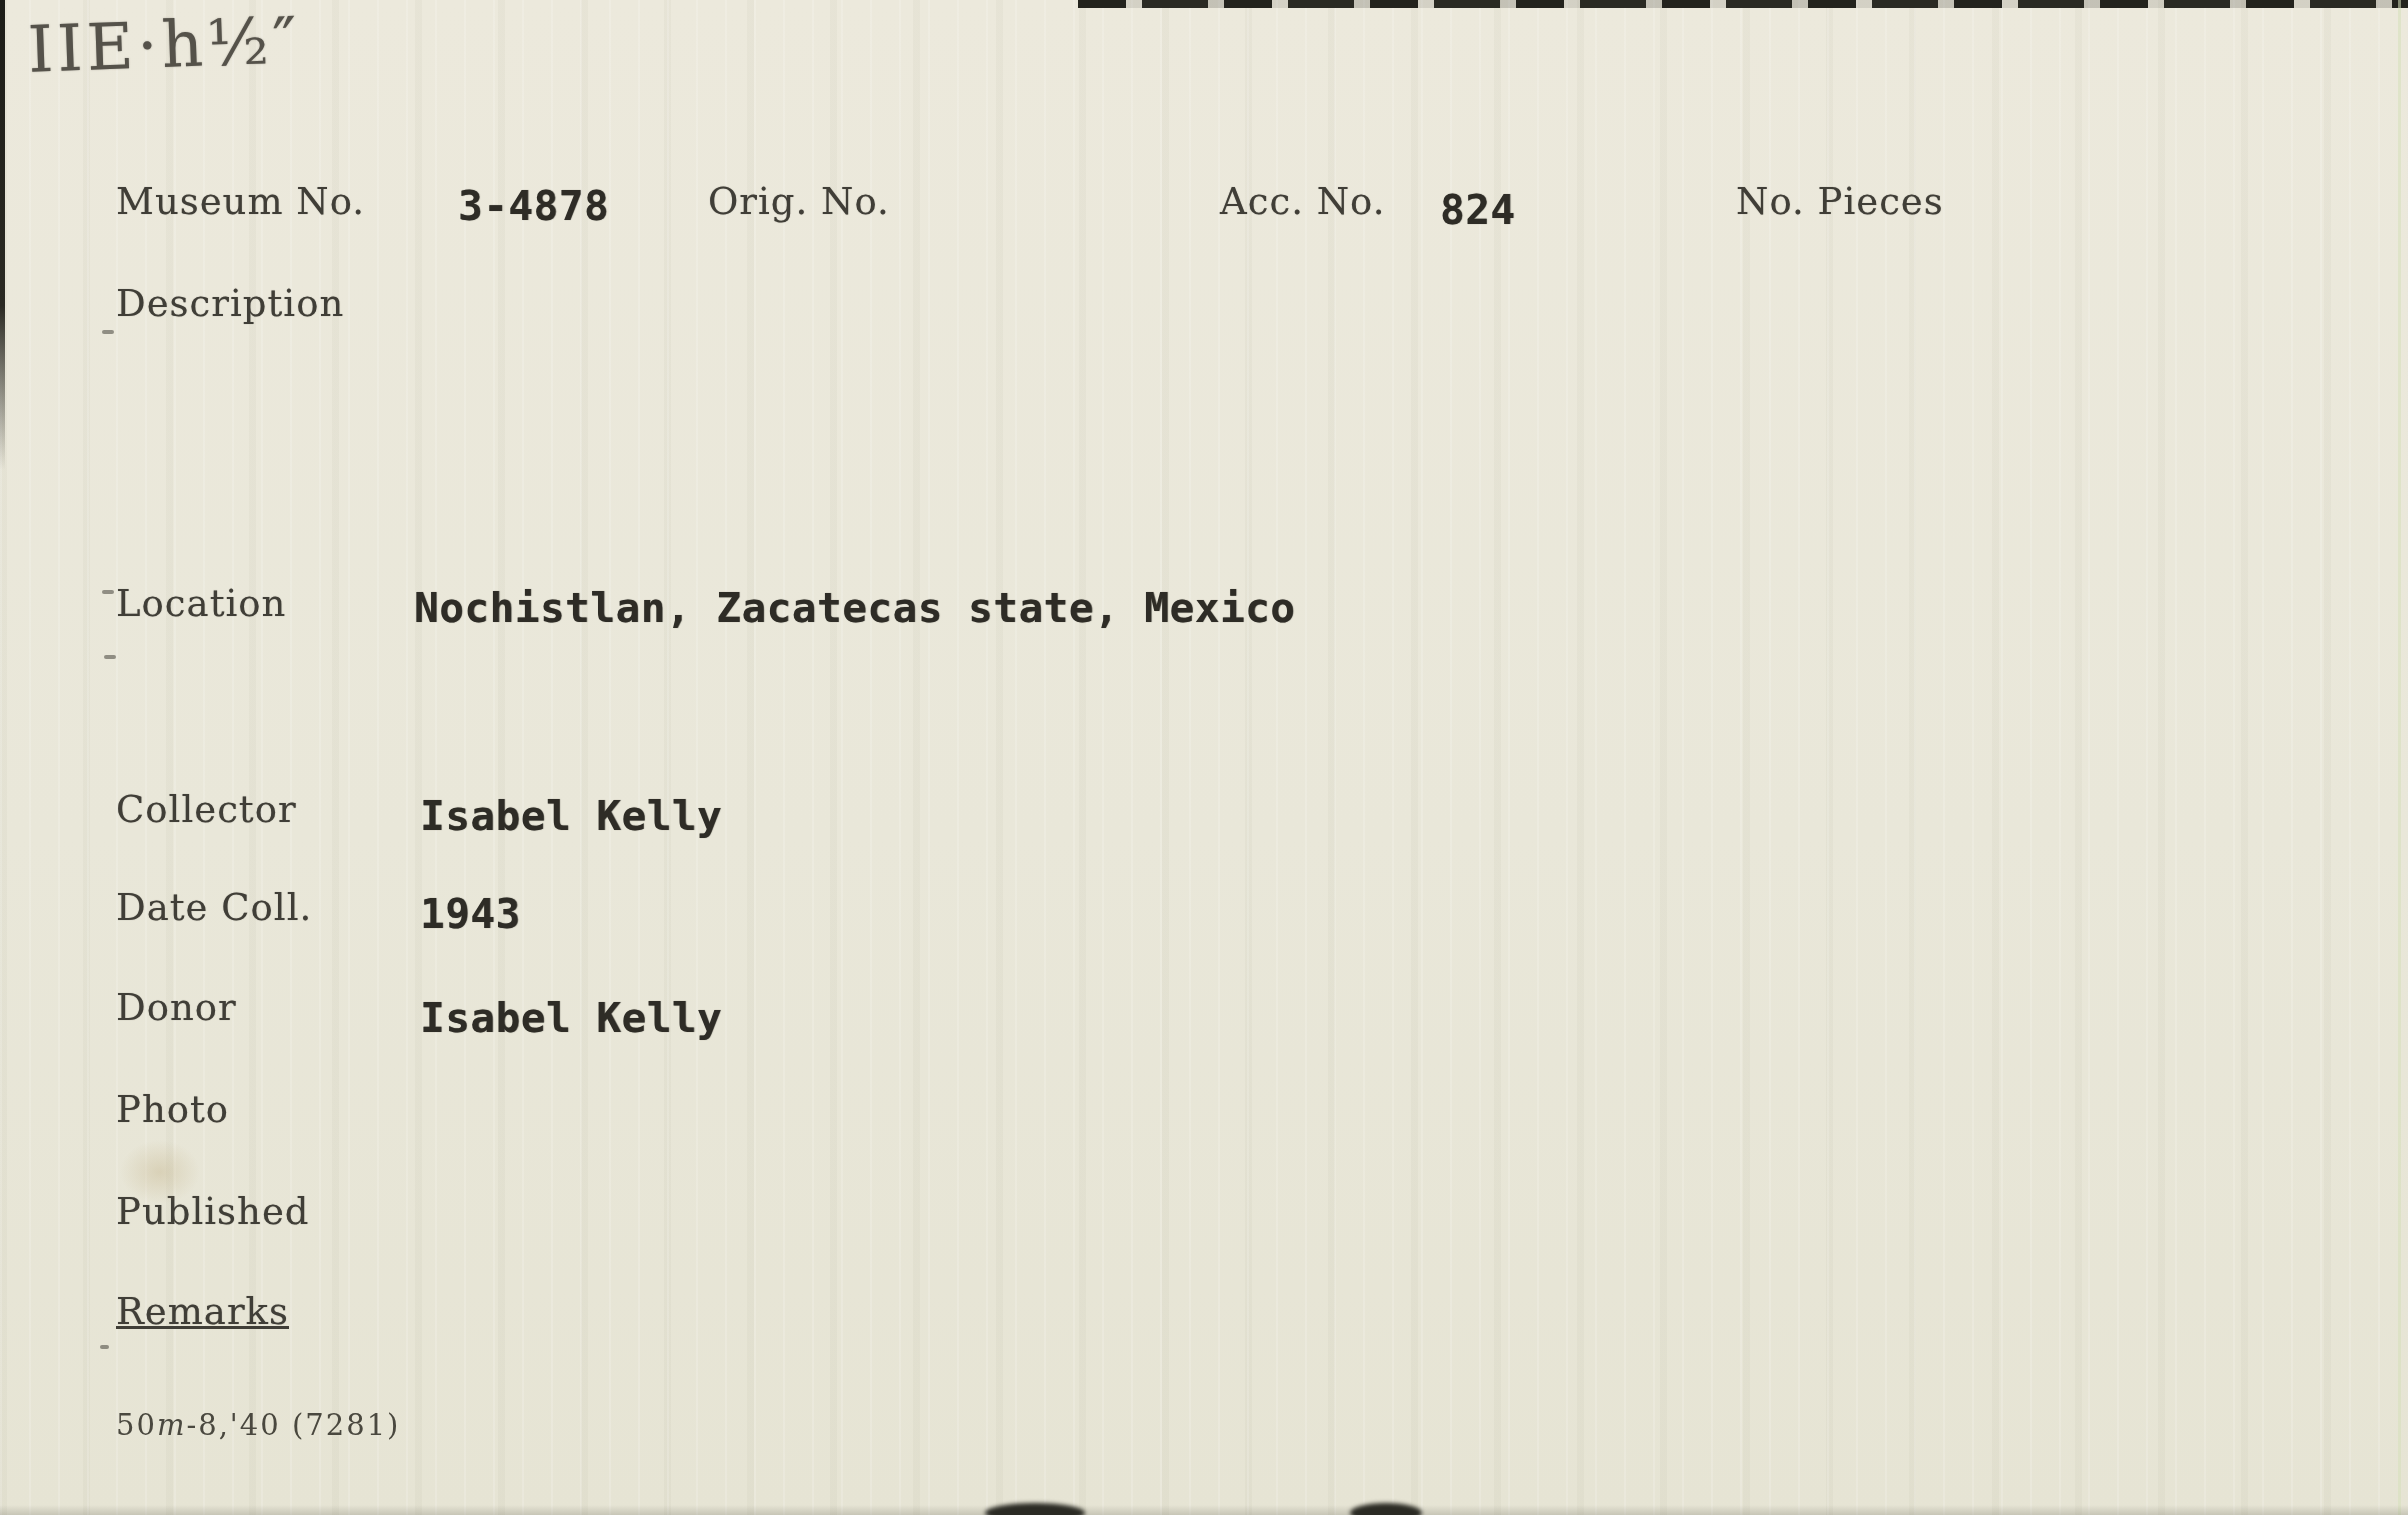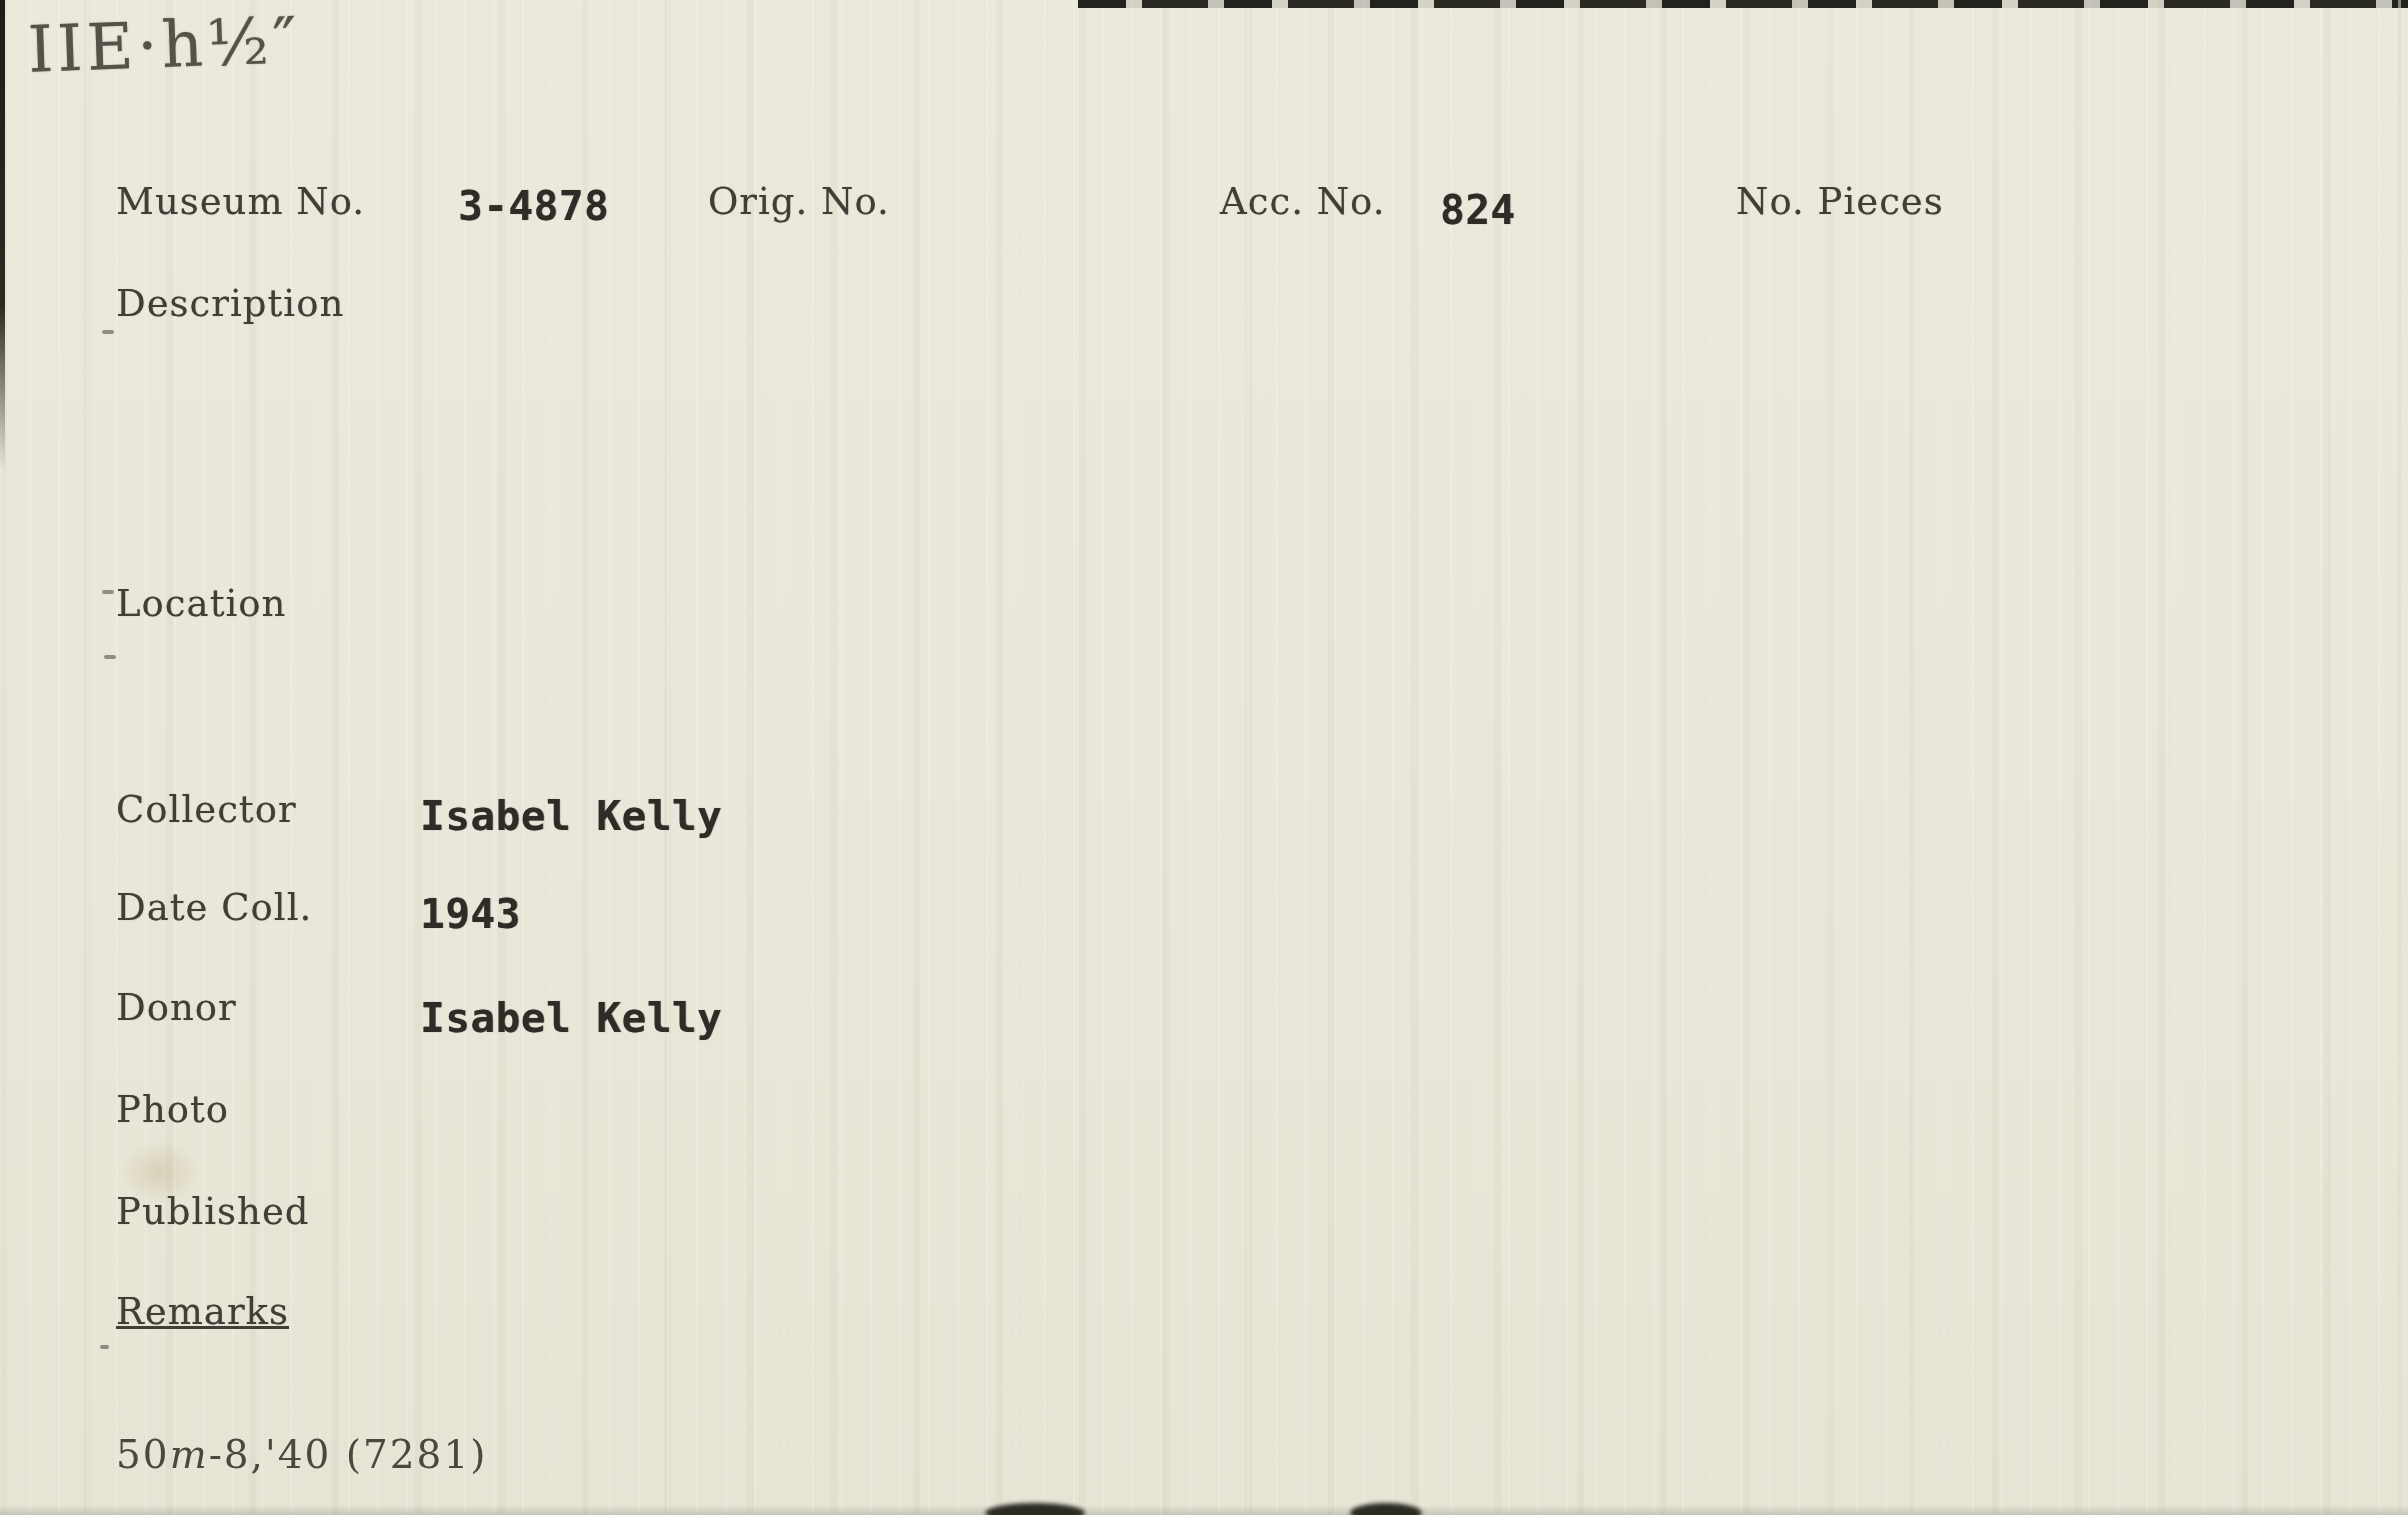--- a/index.html
+++ b/index.html
@@ -39,25 +39,24 @@
     left:28px;top:8px;
     font-size:64px;
     color:#55524a;
     letter-spacing:4px;
     transform:rotate(-2deg);
     text-shadow:0 0 1.5px rgba(85,82,74,0.5);
   }
   .footer-code{
     position:absolute;
     left:116px;top:1408px;
-    font-size:39px;
+    font-size:29px;
     color:#4a483f;
     letter-spacing:2px;
     white-space:pre;
-    margin-top:24px;
   }
   .footer-code .it{font-style:italic;}
   
   .top-edge-strip{
     position:absolute;left:1078px;top:0;right:0;height:8px;
     background:repeating-linear-gradient(90deg,
       #23231d 0px, #23231d 48px,
       rgba(35,35,29,0.12) 48px, rgba(35,35,29,0.12) 64px,
       #2a2a23 64px, #2a2a23 130px,
       rgba(35,35,29,0.2) 130px, rgba(35,35,29,0.2) 146px);
@@ -106,20 +105,21 @@
   <div class="label" style="left:116px;top:180px;">Museum No.</div>
   <div class="typed" style="left:422px;top:182px;margin-left:36px;">3-4878</div>
   <div class="label" style="left:708px;top:180px;">Orig. No.</div>
   <div class="label" style="left:1220px;top:180px;">Acc. No.</div>
   <div class="typed" style="left:1440px;top:186px;">824</div>
   <div class="label" style="left:1736px;top:180px;">No. Pieces</div>
 
   <div class="label" style="left:116px;top:282px;">Description</div>
 
   <div class="label" style="left:116px;top:582px;">Location</div>
+  <div class="typed" style="left:414px;top:584px;">Nochistlan, Zacatecas state, Mexico</div>
 
   <div class="label" style="left:116px;top:788px;">Collector</div>
   <div class="typed" style="left:420px;top:792px;">Isabel Kelly</div>
 
   <div class="label" style="left:116px;top:886px;">Date Coll.</div>
   <div class="typed" style="left:420px;top:890px;">1943</div>
 
   <div class="label" style="left:116px;top:986px;">Donor</div>
   <div class="typed" style="left:420px;top:994px;">Isabel Kelly</div>
 

